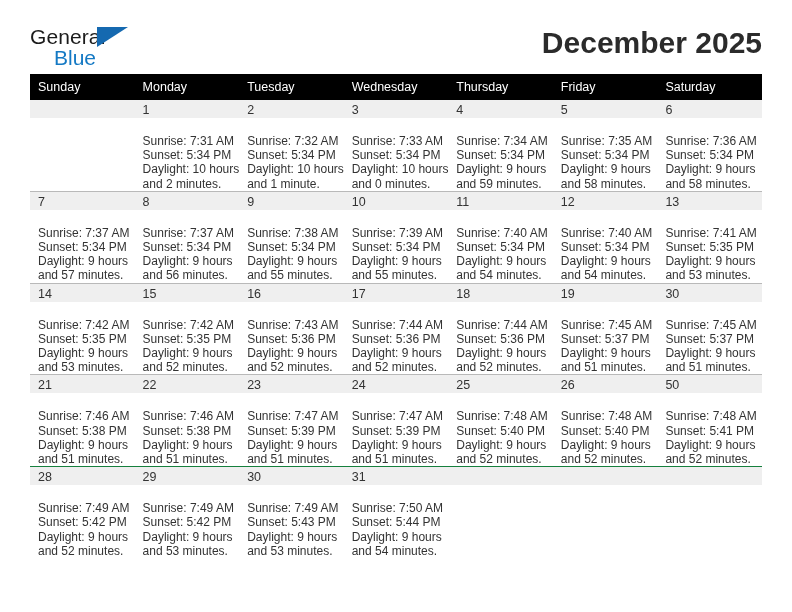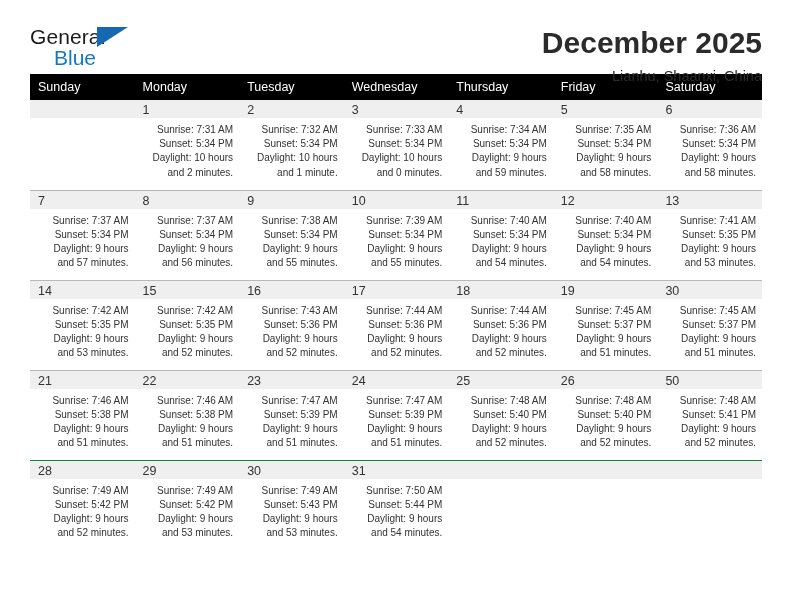--- a/index.html
+++ b/index.html
@@ -118,25 +118,24 @@
     color: #333333;
     padding: 3px 0 3px 8px;
     height: 18px;
     box-sizing: border-box;
     line-height: 14px;
   }
   .daynum.empty {
     color: transparent;
   }
   .info {
-    padding: 5px 6px 0 8px;
-    font-size: 10px;
+    padding: 16px 6px 0 8px;
+    font-size: 12px;
     line-height: 14.2px;
     color: #333333;
-    text-align: right;
   }
   .info div {
     white-space: nowrap;
   }
   td.blank .info {
     visibility: hidden;
   }
 </style>
 </head>
 <body>
@@ -146,21 +145,20 @@
   <div class="top">
 
     <div class="logo">
       <span class="logo-general">General</span>
       <span class="logo-tri"></span>
       <span class="logo-blue">Blue</span>
     </div>
 
     <div class="titles">
       <div class="month-title">December 2025</div>
-      <div class="location">Lianhu, Shaanxi, China</div>
     </div>
 
   </div>
 
   <table class="calendar">
     <thead>
       <tr id="weekday-row">
           <th>Sunday</th>
           <th>Monday</th>
           <th>Tuesday</th>

